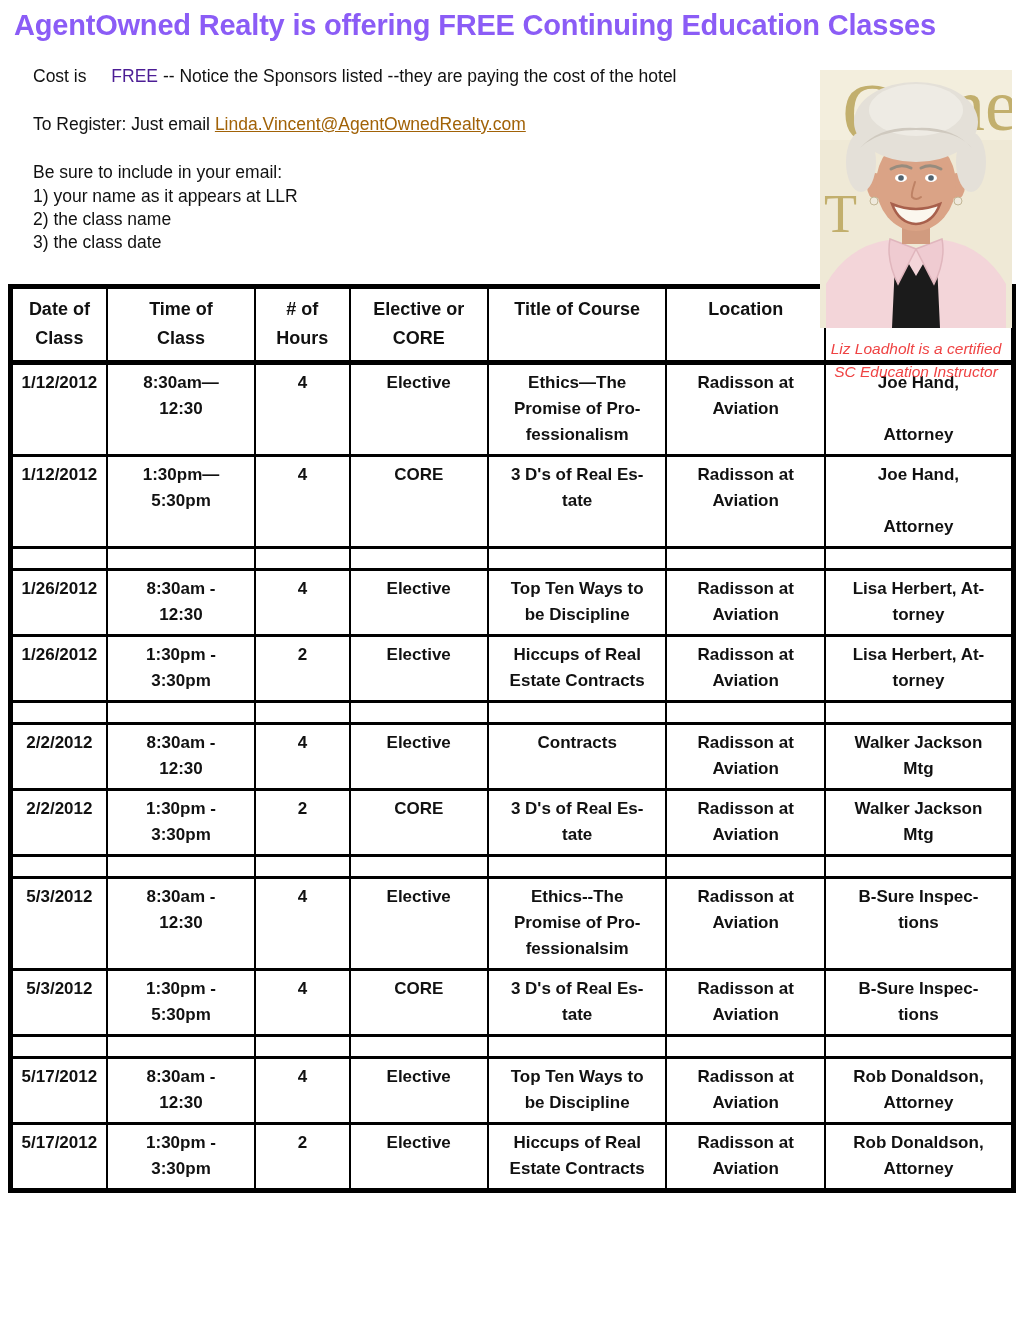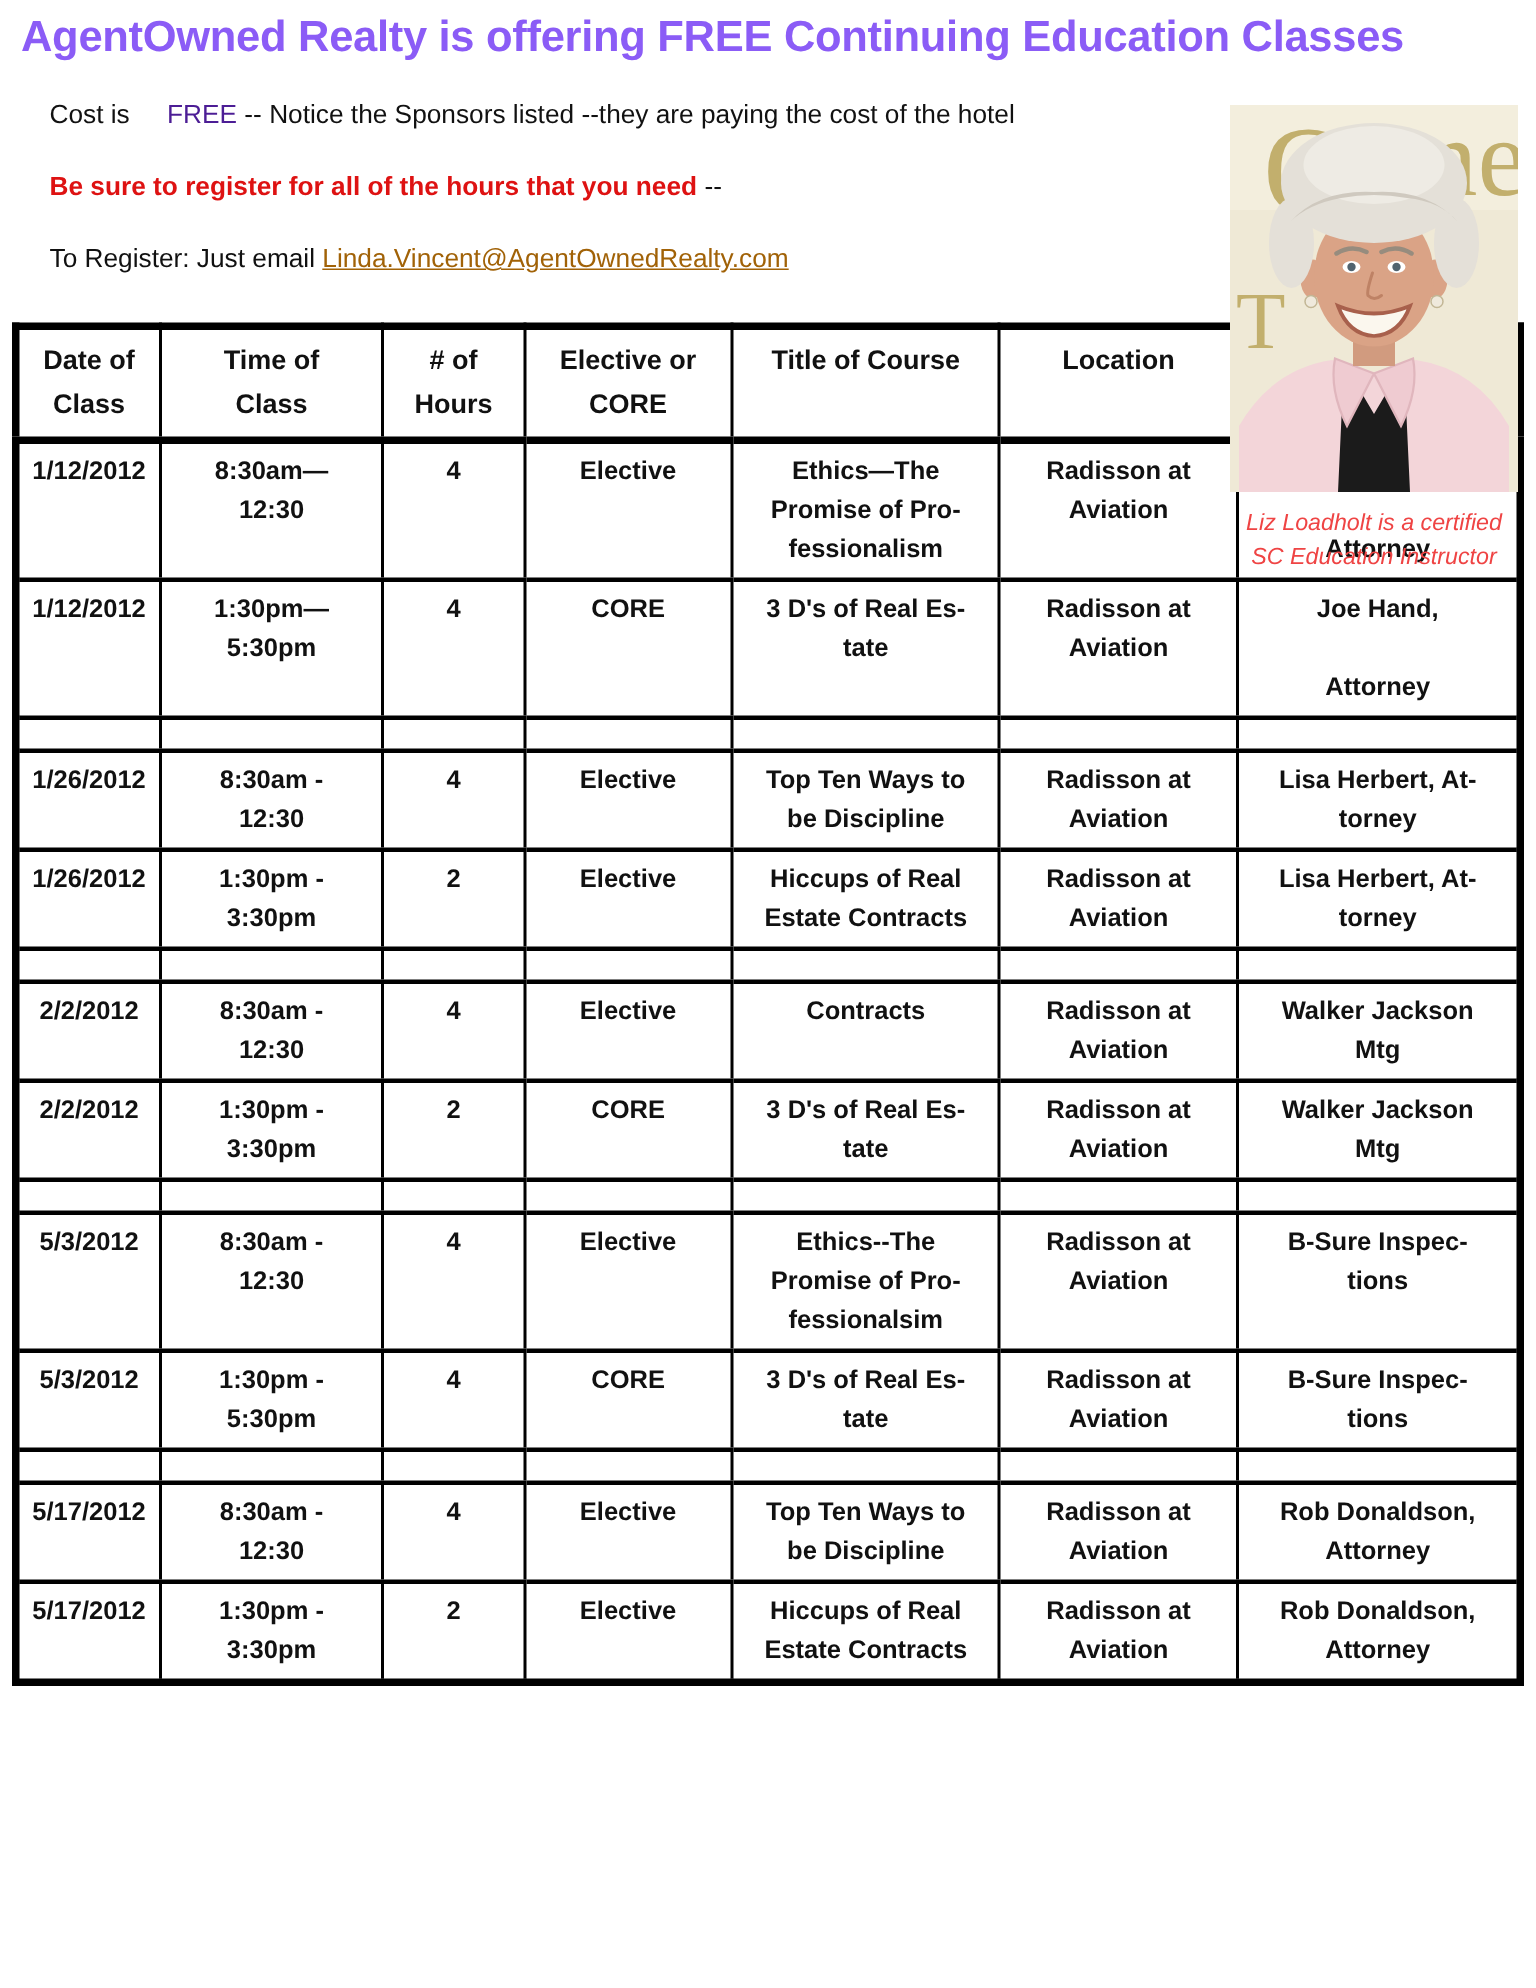--- a/index.html
+++ b/index.html
@@ -103,22 +103,27 @@
     <path d="M95 112 q-4 12 -3 15 q4 4 9 0" stroke="#BE8265" stroke-width="2" fill="none" stroke-linecap="round"></path>
 
     <path d="M72 134 Q96 144 120 134 Q113 153 96 154 Q79 153 72 134 Z" fill="#FBF7EE" stroke="#A8604C" stroke-width="2.5"></path>
   </svg>
   <div class="photo-caption">Liz Loadholt is a certified
 SC Education Instructor</div>
 </div>
 
 <div class="intro">
   <p><span>Cost is </span><span class="free">FREE</span><span> -- Notice the Sponsors listed --they are paying the cost of the hotel</span></p>
-  <p><span class="register-red">Be sure to register for all of the hours that you need</span><span class="plain-dash"> --</span></p>
   <p><span>To Register: Just email </span><a class="email-link" href="#">Linda.Vincent@AgentOwnedRealty.com</a></p>
+  <div class="include-block">
+    <div>Be sure to include in your email:</div>
+    <div>1) your name as it appears at LLR</div>
+    <div>2) the class name</div>
+    <div>3) the class date</div>
+  </div>
 </div>
 
 <div class="schedule">
   <table class="sched">
     <colgroup>
       <col class="c1">
         <col class="c2">
         <col class="c3">
         <col class="c4">
         <col class="c5">

